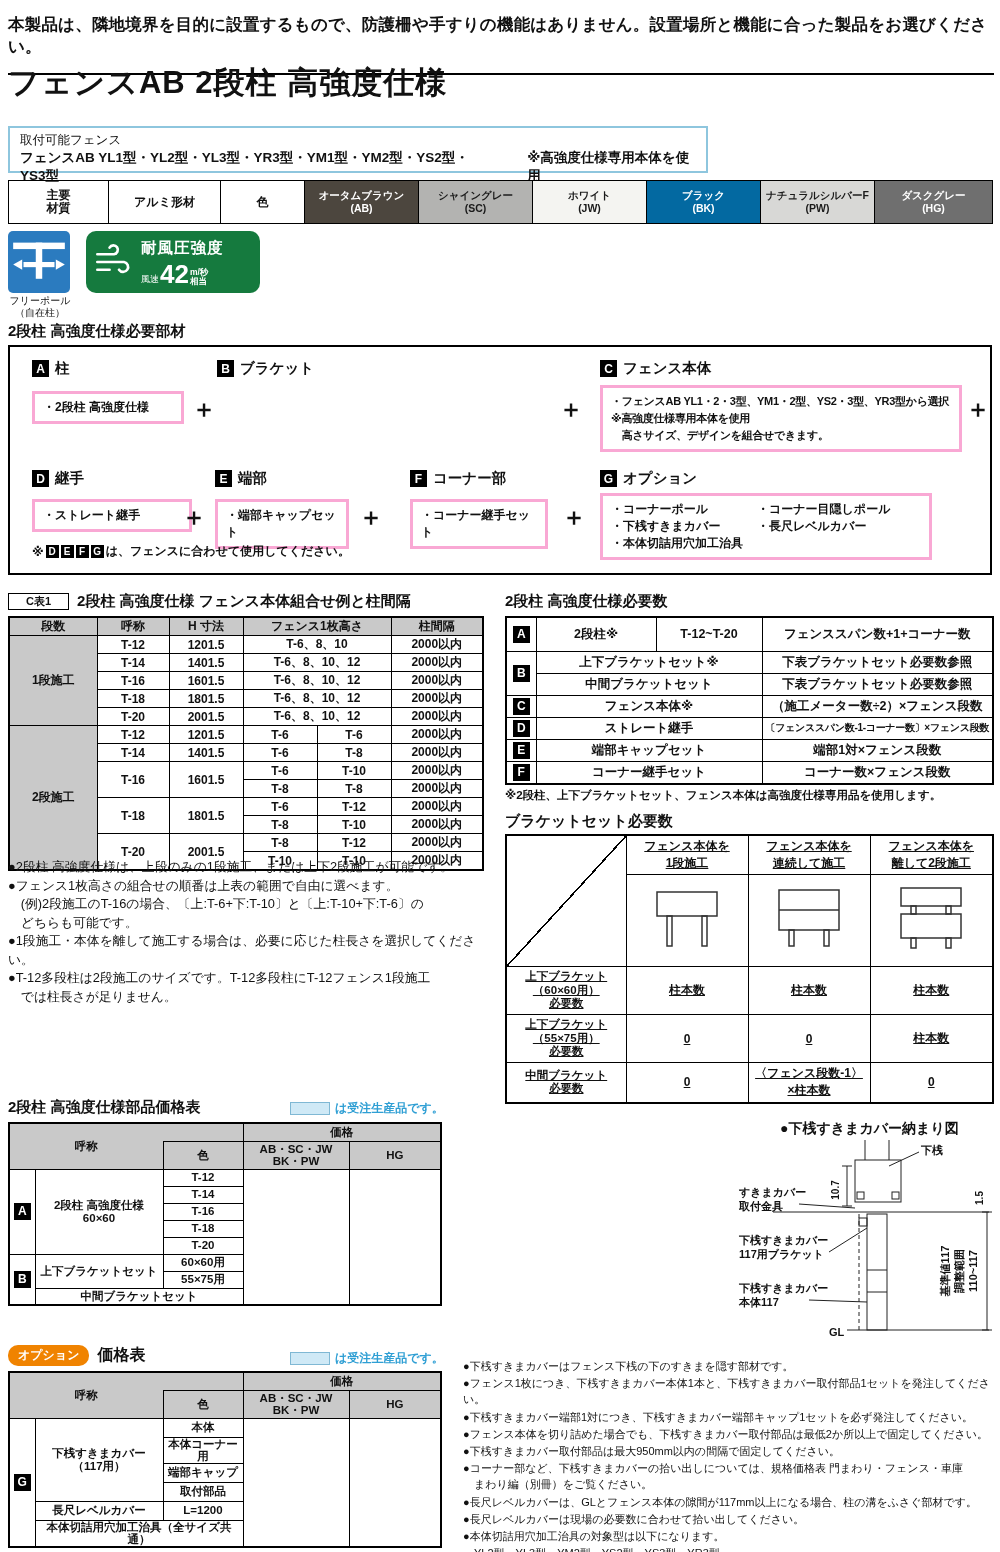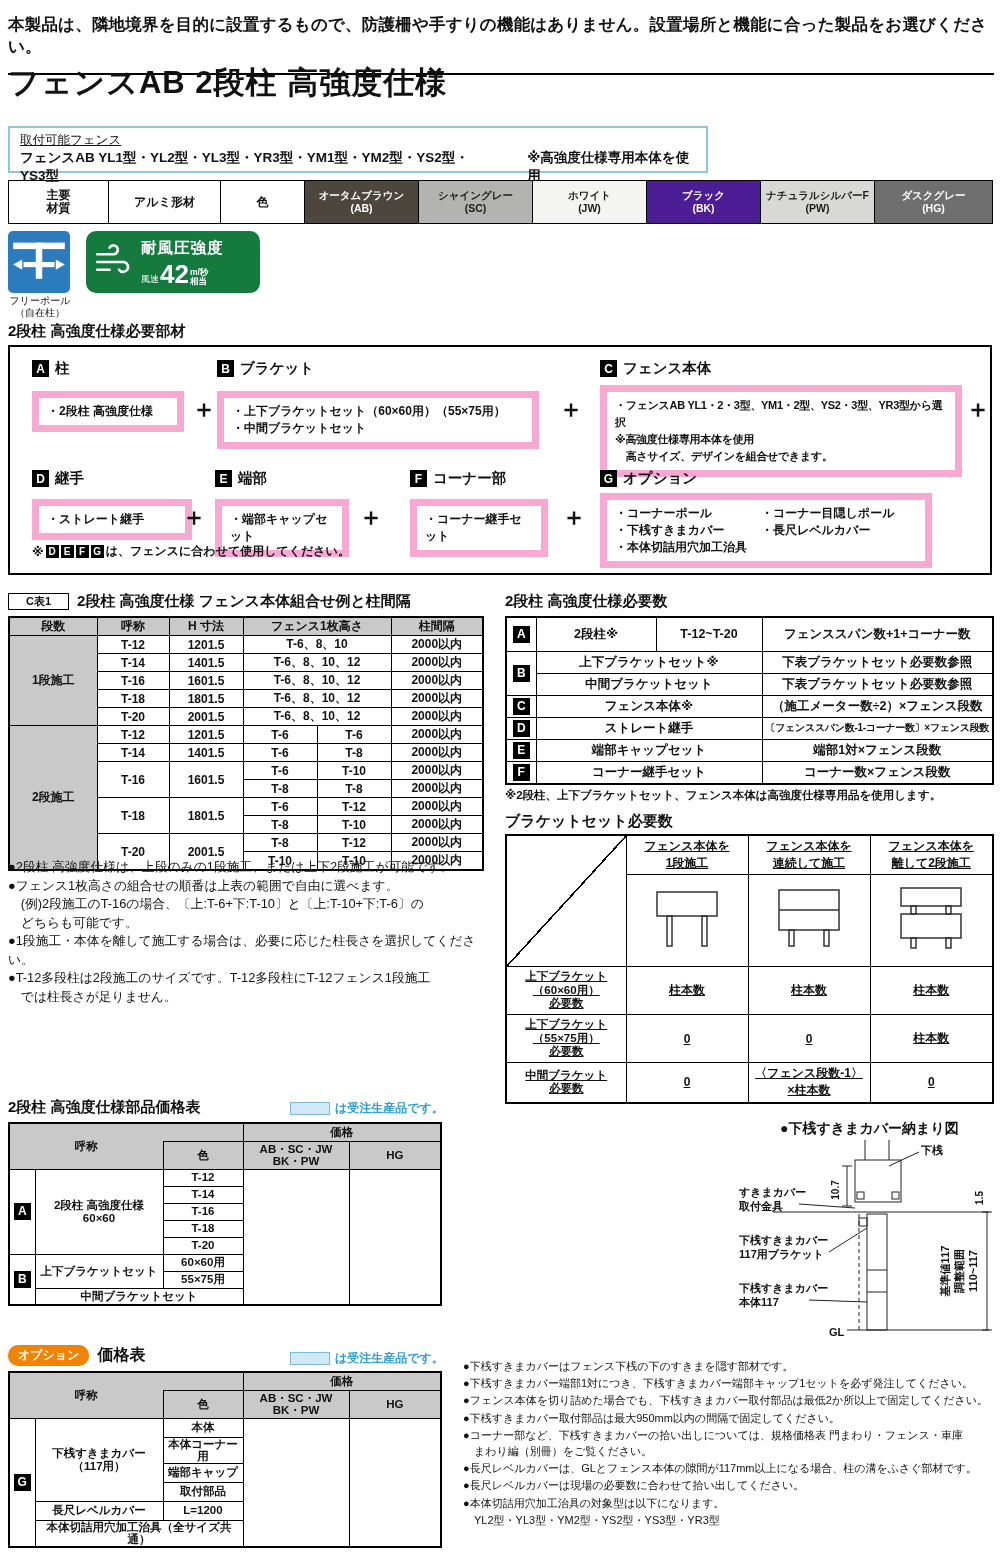--- a/index.html
+++ b/index.html
@@ -8,21 +8,21 @@
   font-family:"Liberation Sans","DejaVu Sans",sans-serif; color:#111; overflow:hidden; }
 .abs { position:absolute; }
 .ml { white-space:pre-line; }
 
 
 .warning { left:8px; top:14px; width:986px; font-size:16.5px; font-weight:bold;
   letter-spacing:.2px; padding-bottom:15px; border-bottom:2.5px solid #000; }
 .title { left:8px; top:62px; font-size:31px; font-weight:bold; letter-spacing:1px; }
 .compat { left:8px; top:126px; width:700px; height:47px; border:2px solid #8ec6de;
   padding:4px 10px; }
-.compat .l1 { font-size:12.5px;text-decoration:underline; }
+.compat .l1 { font-size:12.5px; }
 .compat .l2 { font-size:13.5px; font-weight:bold; display:flex; gap:38px; }
 
 
 .mat { left:8px; top:180px; border-collapse:collapse; table-layout:fixed; width:984px; }
 .mat td { border:1.5px solid #000; text-align:center; vertical-align:middle;
   font-size:12px; font-weight:bold; height:43px; padding:0 2px; line-height:13px; }
 .mat .cname { font-size:10.5px; }
 .mat .ccode { font-size:10.5px; }
 
 
@@ -36,21 +36,21 @@
 .wv { font-size:26px; font-weight:bold; margin:0 1px; }
 .wu { display:flex; flex-direction:column; font-size:8.5px; gap:1px; margin-bottom:1px; font-weight:bold; }
 
 
 .sec-h { font-size:15px; font-weight:bold; }
 .parts-box { left:8px; top:345px; width:984px; height:230px; border:2px solid #000; }
 .part-label { position:absolute; font-size:14.5px; font-weight:bold; display:flex; gap:6px; align-items:center; }
 .lb { display:inline-flex; width:17px; height:17px; background:#000; color:#fff;
   align-items:center; justify-content:center; font-size:12px; font-weight:bold; flex:none; }
 .lb-s { width:13px; height:13px; font-size:10px; }
-.item-box { position:absolute; border:7px solid #f9a8d4; background:#fff; font-size:12px;
+.item-box { position:absolute; border:3px solid #f9a8d4; background:#fff; font-size:12px;
   font-weight:bold; padding:5px 8px; line-height:17px; }
 .plus { position:absolute; font-size:24px; font-weight:bold; }
 .gcols { display:flex; gap:14px; }
 .parts-note { position:absolute; left:22px; top:196px; font-size:12px; font-weight:bold;
   display:flex; align-items:center; gap:2px; }
 
 
 .c1-head { left:8px; top:592px; display:flex; gap:8px; align-items:center; }
 .tag-box { border:1.5px solid #000; font-size:11px; padding:0 17px; font-weight:bold; }
 .t1 { left:8px; top:616px; border-collapse:collapse; table-layout:fixed; width:474px; border:2px solid #000; }
@@ -138,21 +138,21 @@
             <div class="ccode">(AB)</div>
           </td>
       <td style="background-color: rgb(179, 179, 177); color: rgb(26, 26, 26);">
             <div class="cname">シャイングレー</div>
             <div class="ccode">(SC)</div>
           </td>
       <td style="background-color: rgb(244, 244, 241); color: rgb(26, 26, 26);">
             <div class="cname">ホワイト</div>
             <div class="ccode">(JW)</div>
           </td>
-      <td style="background-color: #4c1d95; color: rgb(255, 255, 255);">
+      <td style="background-color: #0369a1; color: rgb(255, 255, 255);">
             <div class="cname">ブラック</div>
             <div class="ccode">(BK)</div>
           </td>
       <td style="background-color: rgb(216, 216, 214); color: rgb(26, 26, 26);">
             <div class="cname">ナチュラルシルバーF</div>
             <div class="ccode">(PW)</div>
           </td>
       <td style="background-color: rgb(111, 111, 111); color: rgb(255, 255, 255);">
             <div class="cname">ダスクグレー</div>
             <div class="ccode">(HG)</div>
@@ -199,24 +199,20 @@
         <span class="lb">A</span>
         <span>柱</span>
       </div>
     <div class="item-box" style="left:22px;top:44px;width:152px">・2段柱 高強度仕様</div>
     <div class="plus" style="left:182px;top:46px">＋</div>
 
     <div class="part-label" style="left:207px;top:12px">
         <span class="lb">B</span>
         <span>ブラケット</span>
       </div>
-    <div class="item-box" style="left:207px;top:44px;width:322px">
-      <div>・上下ブラケットセット（60×60用）（55×75用）</div>
-        <div>・中間ブラケットセット</div>
-    </div>
     <div class="plus" style="left:549px;top:46px">＋</div>
 
     <div class="part-label" style="left:590px;top:12px">
         <span class="lb">C</span>
         <span>フェンス本体</span>
       </div>
     <div class="item-box" style="left:590px;top:38px;width:362px;font-size:11px;letter-spacing:-.3px">
       <div>・フェンスAB YL1・2・3型、YM1・2型、YS2・3型、YR3型から選択</div>
         <div>※高強度仕様専用本体を使用</div>
         <div>　高さサイズ、デザインを組合せできます。</div>
@@ -669,20 +665,21 @@
       <text x="102" y="50" font-size="10" transform="rotate(-90 102 50)" text-anchor="middle">10.7</text>
       <text x="246" y="58" font-size="10" transform="rotate(-90 246 58)" text-anchor="middle">1.5</text>
       <text x="212" y="131" transform="rotate(-90 212 131)" text-anchor="middle">基準値117</text>
       <text x="226" y="131" transform="rotate(-90 226 131)" text-anchor="middle">調整範囲</text>
       <text x="240" y="131" transform="rotate(-90 240 131)" text-anchor="middle">110~117</text>
     </g>
   </svg>
 
   <div class="abs notes-right">
     <div class="ml">●下桟すきまカバーはフェンス下桟の下のすきまを隠す部材です。</div>
+    <div class="ml">●フェンス1枚につき、下桟すきまカバー本体1本と、下桟すきまカバー取付部品1セットを発注してください。</div>
     <div class="ml">●下桟すきまカバー端部1対につき、下桟すきまカバー端部キャップ1セットを必ず発注してください。</div>
     <div class="ml">●フェンス本体を切り詰めた場合でも、下桟すきまカバー取付部品は最低2か所以上で固定してください。</div>
     <div class="ml">●下桟すきまカバー取付部品は最大950mm以内の間隔で固定してください。</div>
     <div class="ml">●コーナー部など、下桟すきまカバーの拾い出しについては、規格価格表 門まわり・フェンス・車庫
 　まわり編（別冊）をご覧ください。</div>
     <div class="ml">●長尺レベルカバーは、GLとフェンス本体の隙間が117mm以上になる場合、柱の溝をふさぐ部材です。</div>
     <div class="ml">●長尺レベルカバーは現場の必要数に合わせて拾い出してください。</div>
     <div class="ml">●本体切詰用穴加工治具の対象型は以下になります。</div>
     <div class="ml">　YL2型・YL3型・YM2型・YS2型・YS3型・YR3型</div>
   </div>

